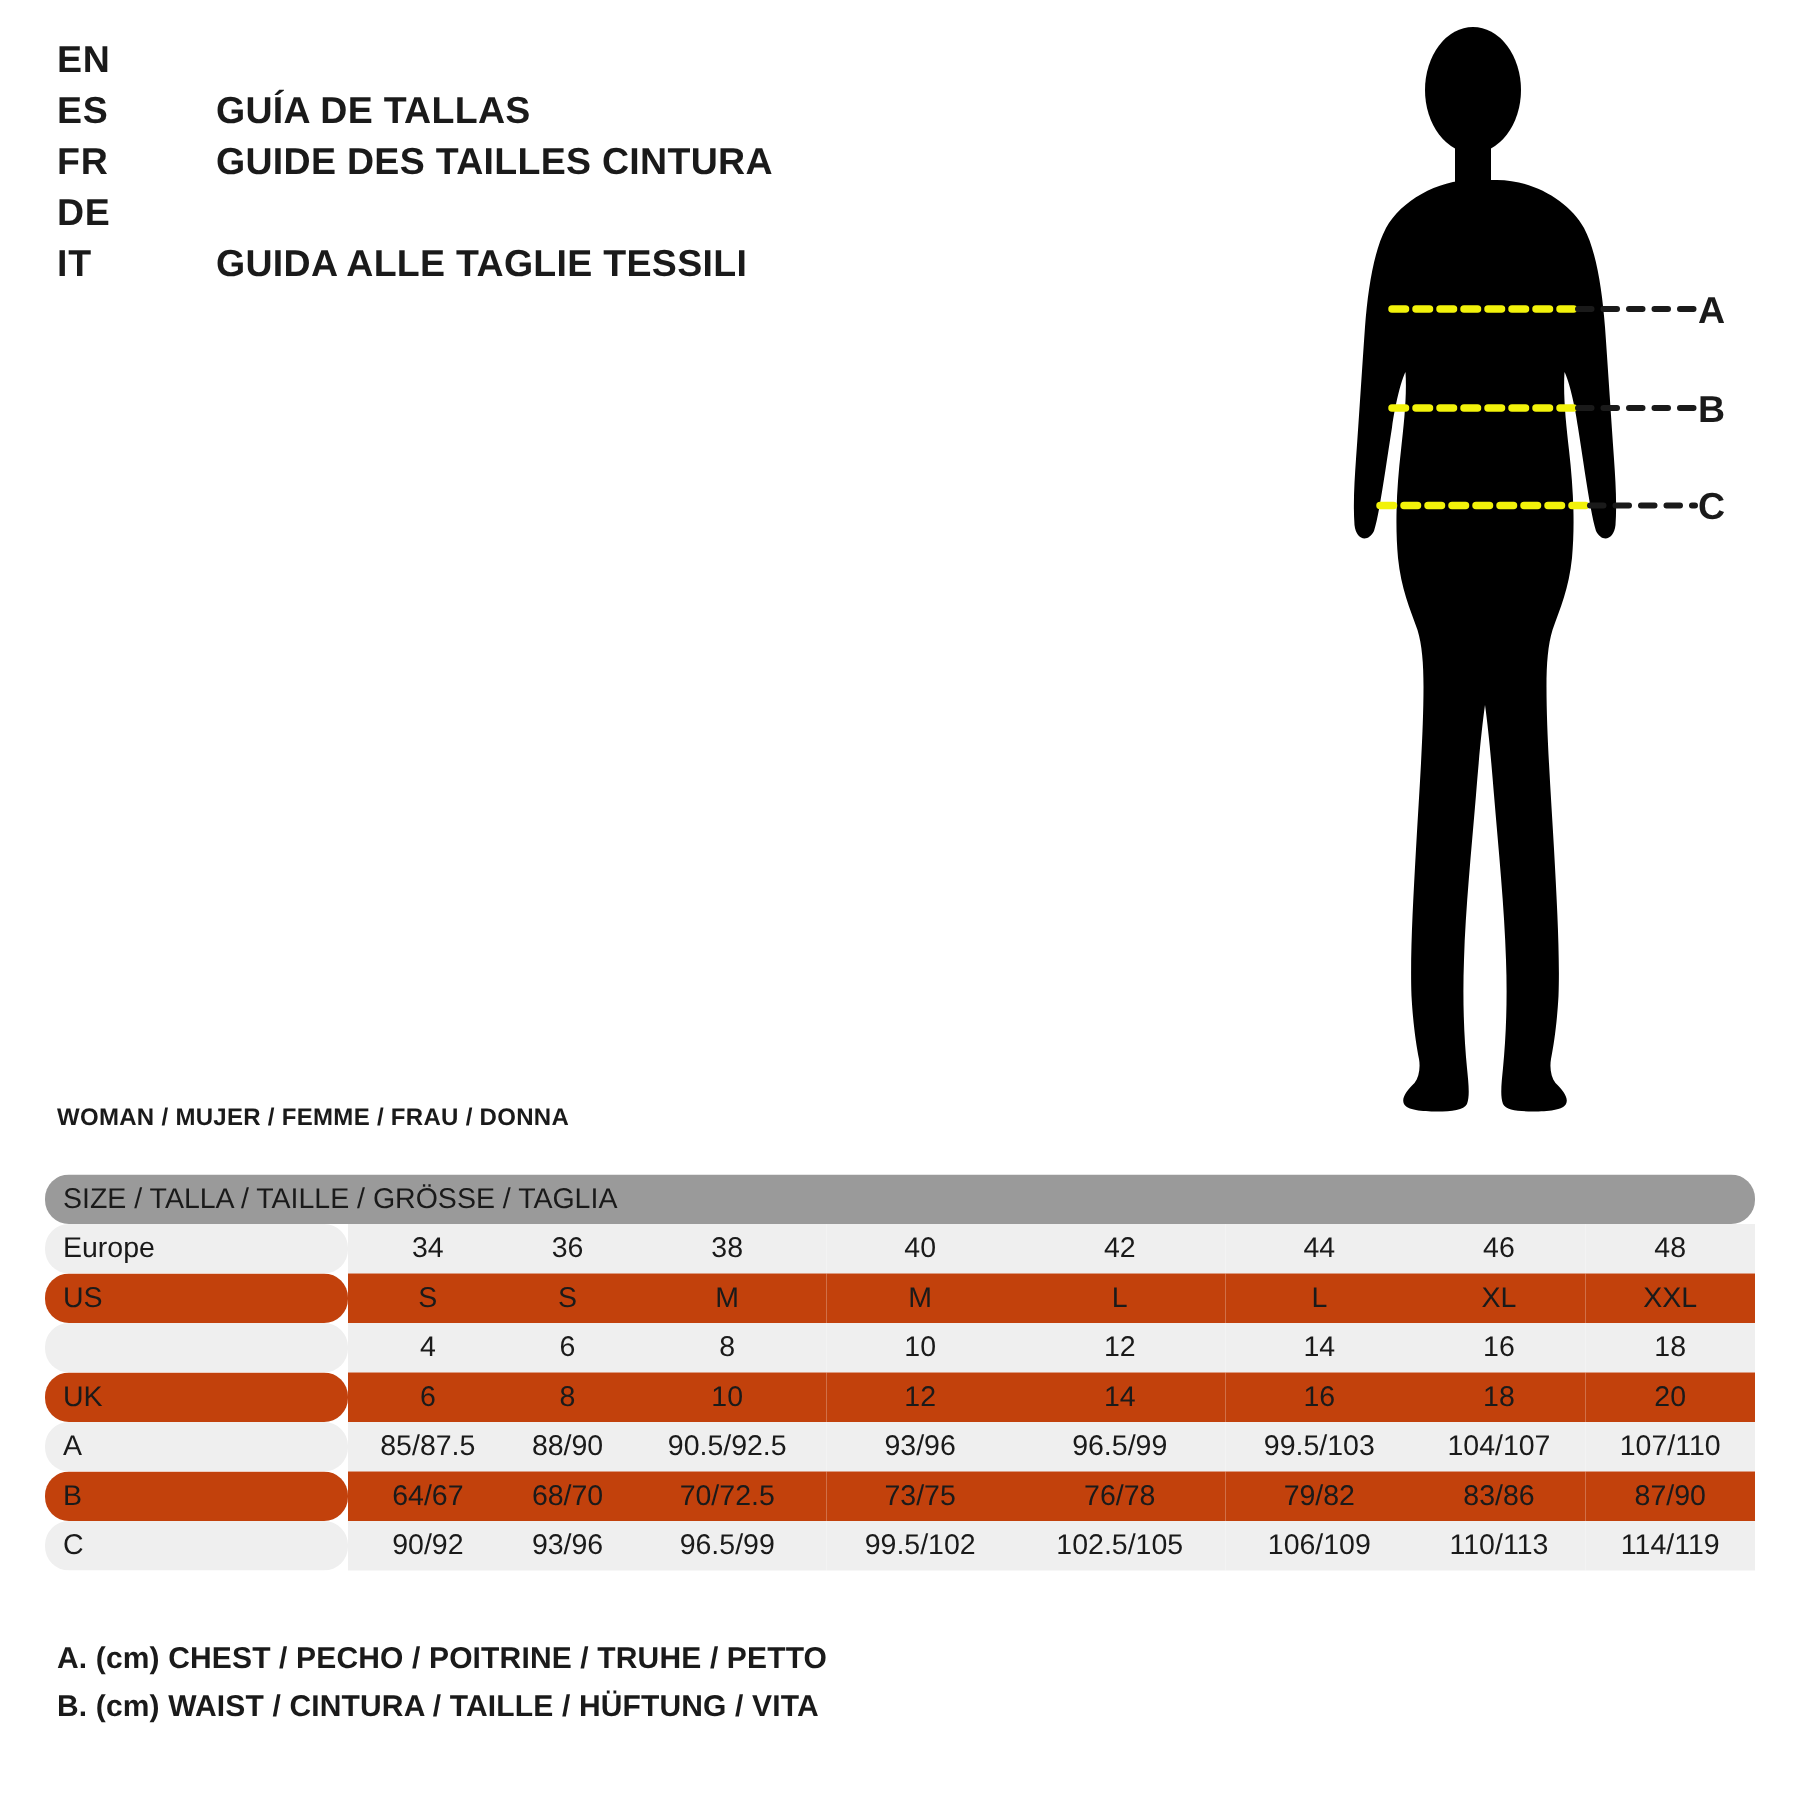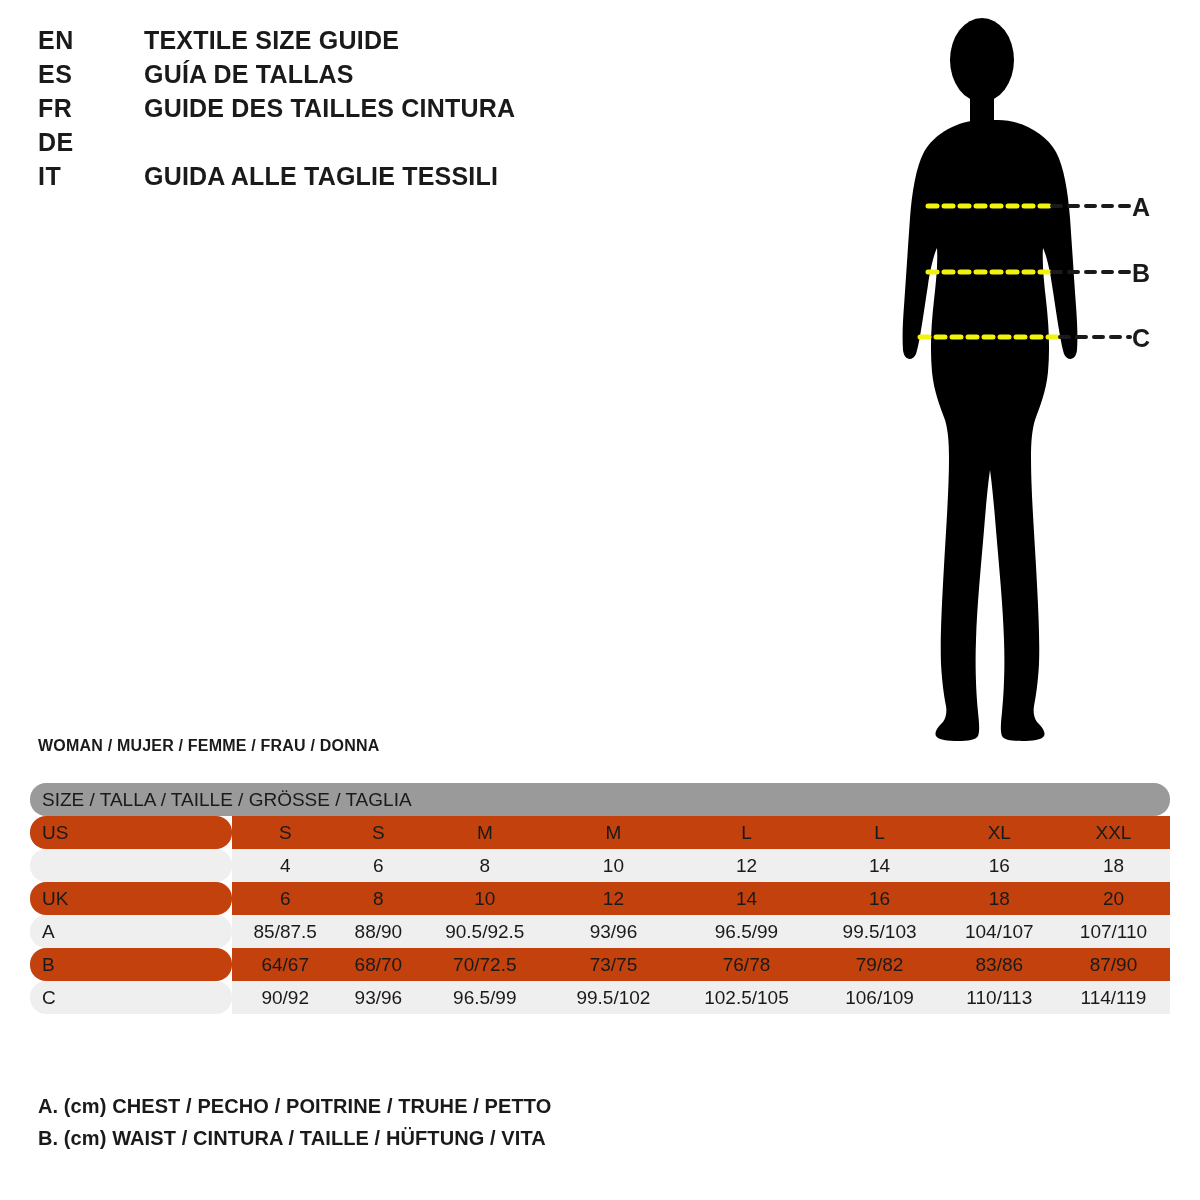--- a/index.html
+++ b/index.html
@@ -114,21 +114,20 @@
     line-height: 32px;
     letter-spacing: 0.1px;
   }
 </style>
 </head>
 <body>
 
 <div id="lang-block">
   <div class="lang-row">
     <div class="lang-code">EN</div>
-    <div class="lang-text">TEXTILE SIZE GUIDE</div>
   </div>
   <div class="lang-row">
     <div class="lang-code">ES</div>
     <div class="lang-text">GUÍA DE TALLAS</div>
   </div>
   <div class="lang-row">
     <div class="lang-code">FR</div>
     <div class="lang-text">GUIDE DES TAILLES CINTURA</div>
   </div>
   <div class="lang-row">
@@ -210,20 +209,31 @@
 </div>
 
 <div id="section-title">WOMAN / MUJER / FEMME / FRAU / DONNA</div>
 
 <table id="size-table">
   <tbody>
     <tr class="header-row">
       <th class="rowhead" colspan="9">SIZE / TALLA / TAILLE / GRÖSSE / TAGLIA</th>
     </tr>
 
+    <tr class="band-light">
+      <td class="rowhead">Europe</td>
+      <td>34</td>
+      <td>36</td>
+      <td>38</td>
+      <td>40</td>
+      <td>42</td>
+      <td>44</td>
+      <td>46</td>
+      <td>48</td>
+    </tr>
 
     <tr class="band-dark">
       <td class="rowhead">US</td>
       <td>S</td>
       <td>S</td>
       <td>M</td>
       <td>M</td>
       <td>L</td>
       <td>L</td>
       <td>XL</td>

